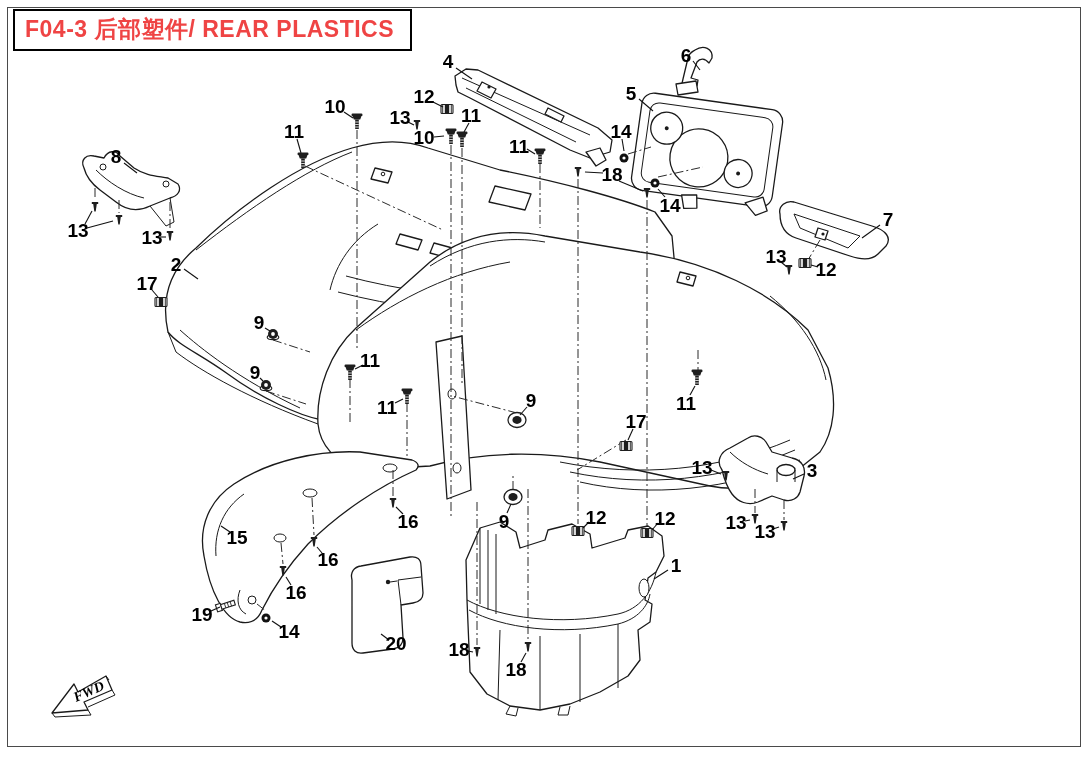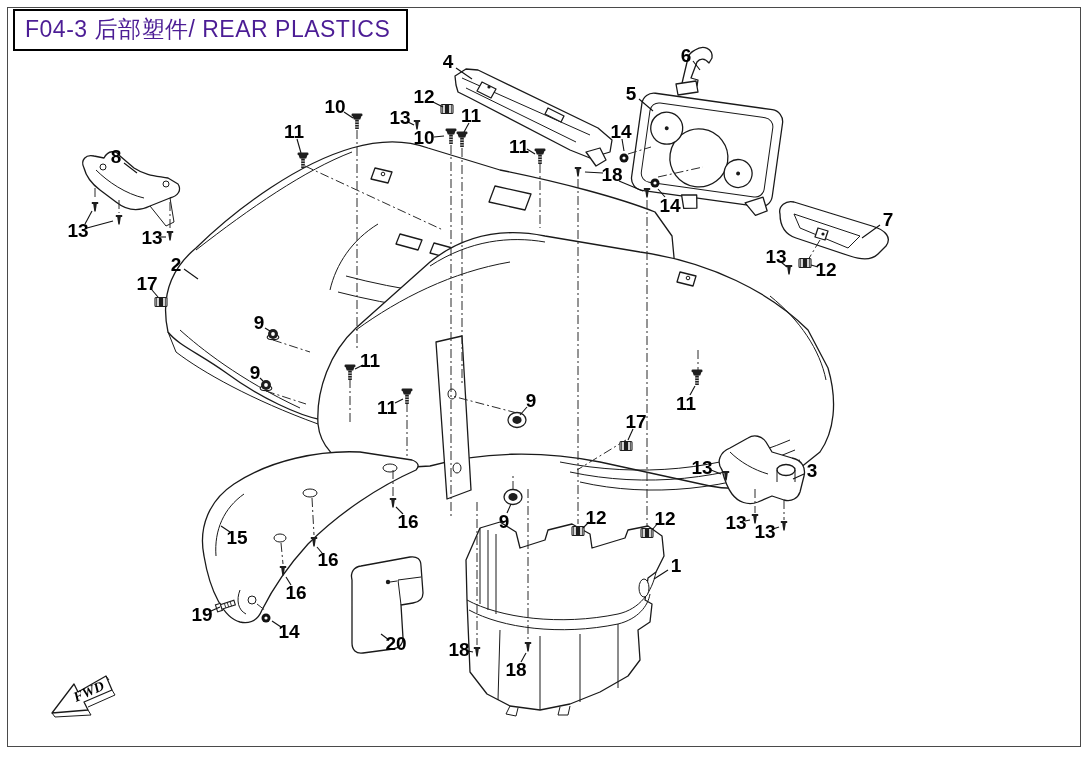--- a/index.html
+++ b/index.html
@@ -2,21 +2,21 @@
 <html><head>
 <meta charset="utf-8">
 <style>
   html,body{margin:0;padding:0;background:#fff;}
   .page{position:relative;width:1090px;height:760px;background:#fff;overflow:hidden;
         font-family:"Liberation Sans",sans-serif;}
   .page-border{position:absolute;left:7px;top:7px;width:1074px;height:740px;
         border:1.5px solid #4a4a4a;box-sizing:border-box;pointer-events:none;}
   .title-box{position:absolute;left:13px;top:9px;border:2px solid #000;background:#fff;
         padding:3px 16px 4px 10px;}
-  .title-box span{font-weight:normal;font-size:23px;color:#4c1d95;letter-spacing:0.5px;}
+  .title-box span{font-weight:bold;font-size:23px;color:#ef4444;letter-spacing:0.5px;}
   svg{position:absolute;left:0;top:0;}
   .part{fill:#ffffff;stroke:#1a1a1a;stroke-width:1.3;stroke-linejoin:round;}
   .detail{fill:none;stroke:#1a1a1a;stroke-width:1;stroke-linejoin:round;}
   .hole{fill:#ffffff;stroke:#1a1a1a;stroke-width:1;}
   .axis{stroke:#2b2b2b;stroke-width:1;stroke-dasharray:9 3 2 3;fill:none;}
   .leader{stroke:#111;stroke-width:1.1;fill:none;}
   .callout{font-family:"Liberation Sans",sans-serif;font-weight:bold;font-size:19px;fill:#000;
         text-anchor:middle;}
   .fwd-text{font-family:"Liberation Serif",serif;font-weight:bold;font-style:italic;
         font-size:14px;fill:#000;}

